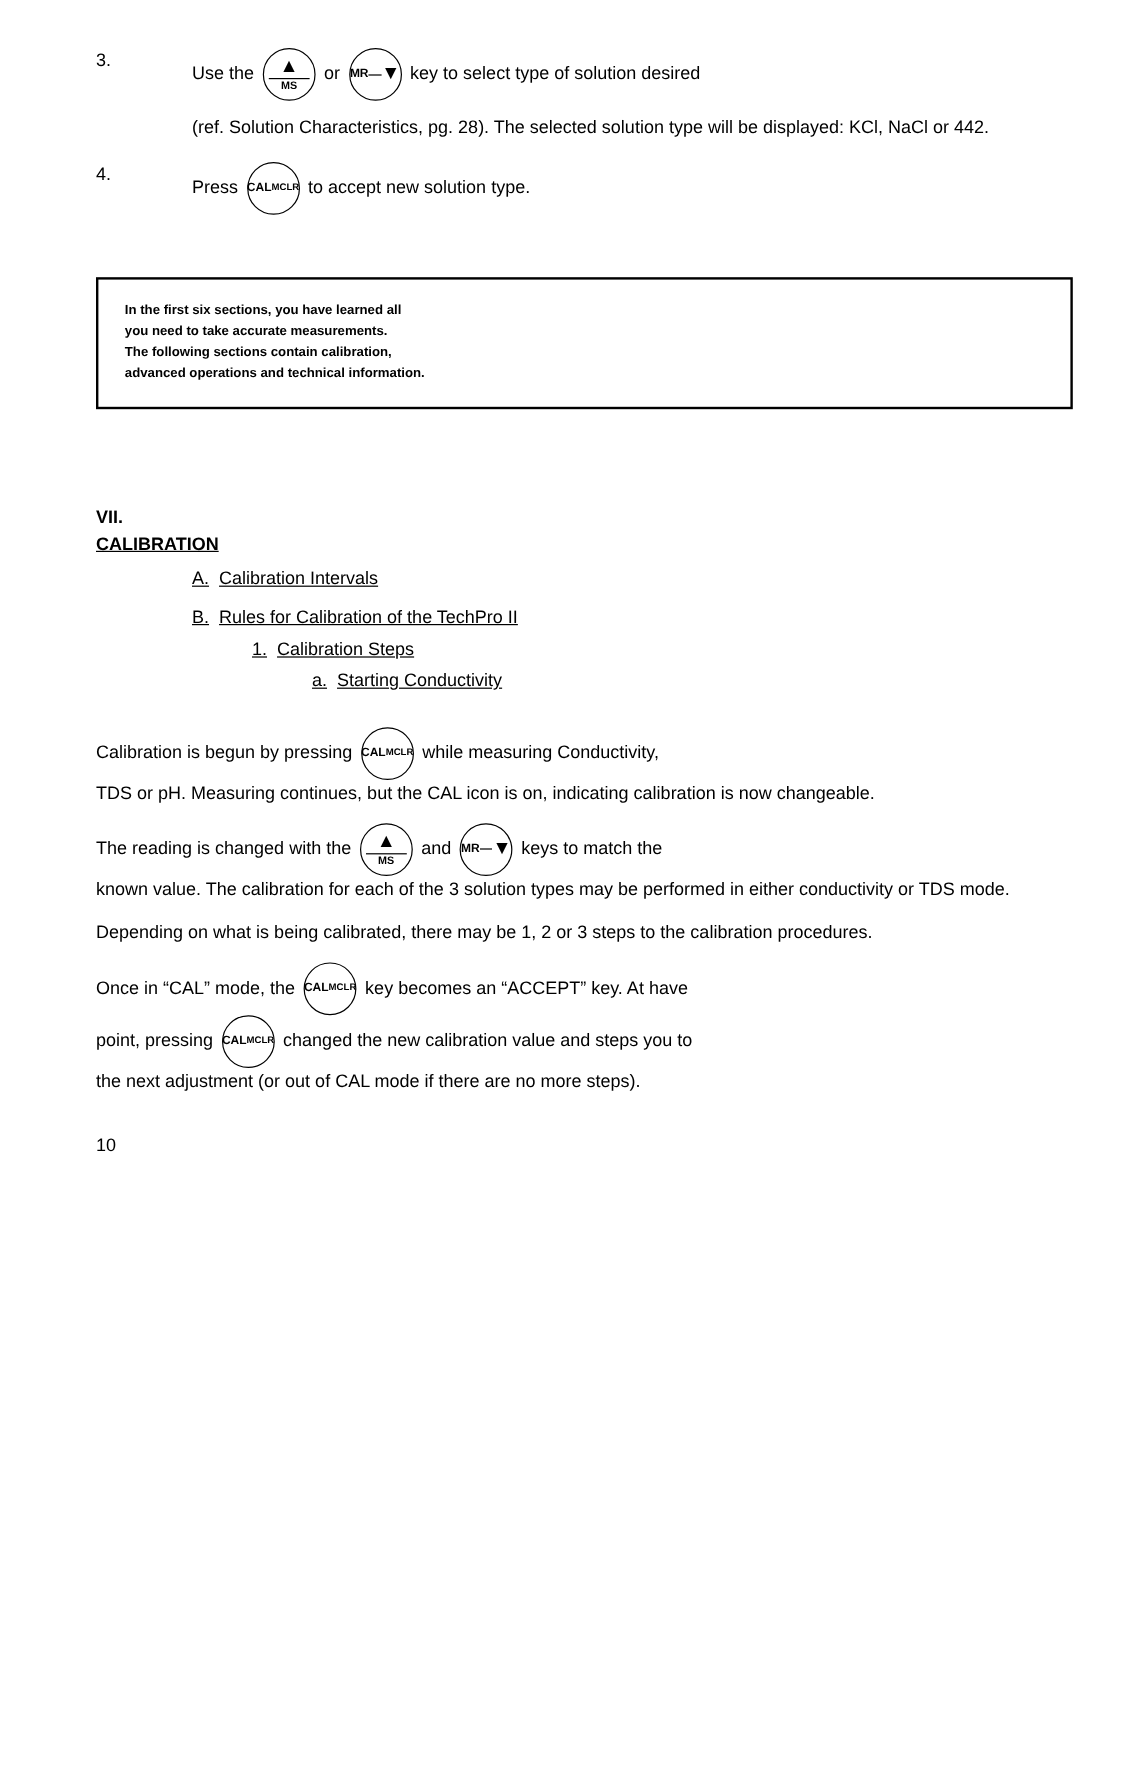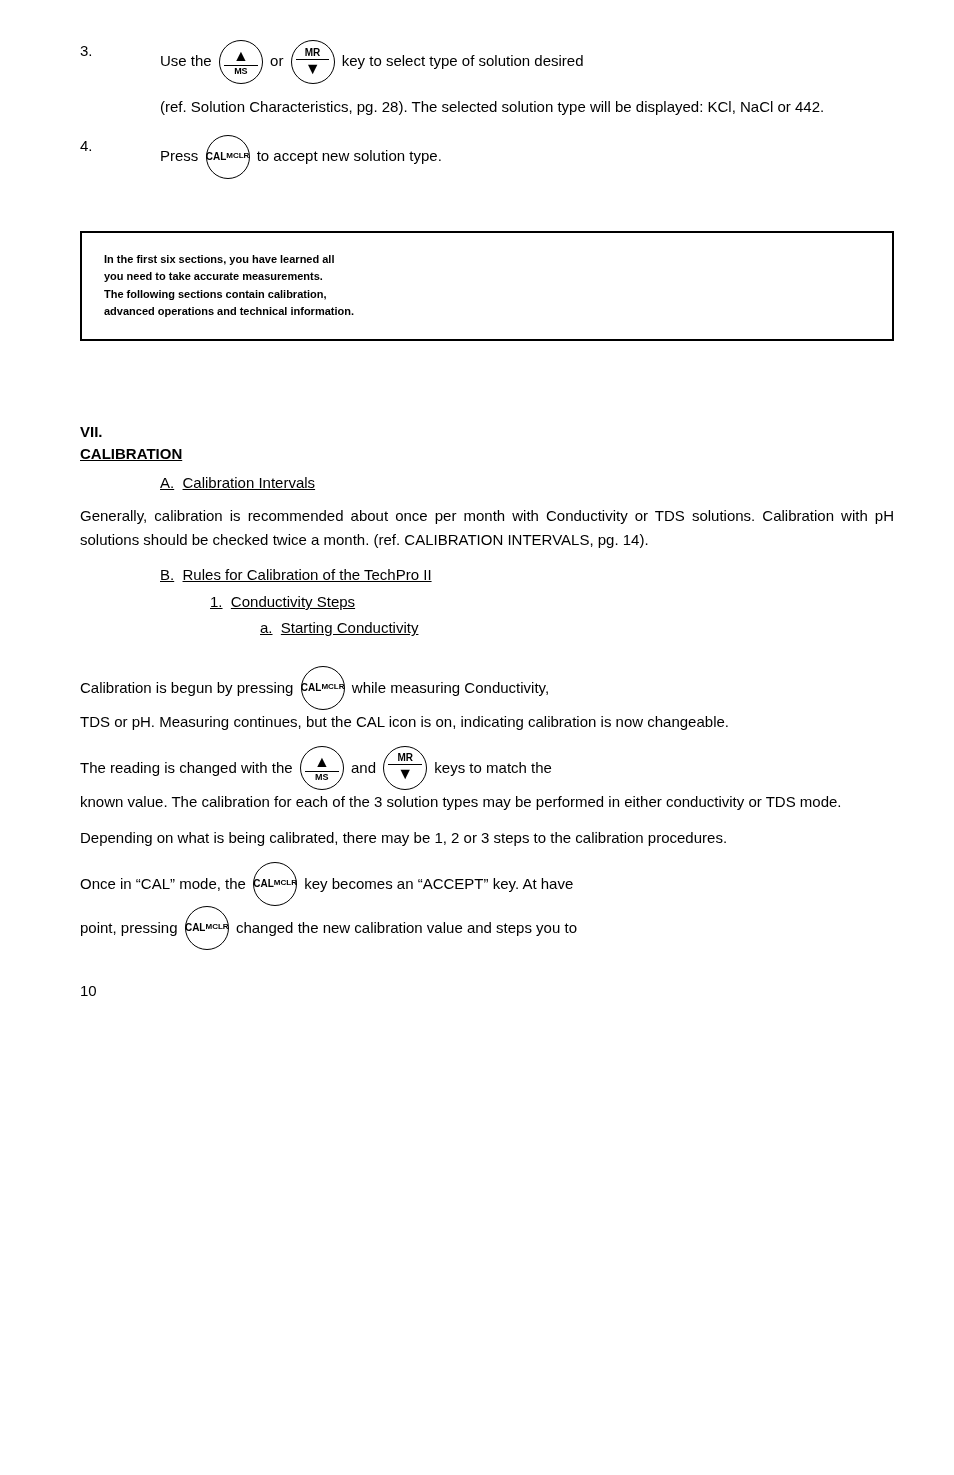--- a/index.html
+++ b/index.html
@@ -85,21 +85,21 @@
     }
     .key-ms .ms-label {
       font-size: 9px;
       font-weight: bold;
       line-height: 1;
     }
 
     
     .key-mr {
       display: inline-flex;
-      flex-direction: column;
+      flex-direction: row;
       align-items: center;
       justify-content: center;
       border: 1.5px solid #000;
       border-radius: 50%;
       width: 44px;
       height: 44px;
       vertical-align: middle;
       margin: 0 3px;
     }
     .key-mr .mr-top {
@@ -265,30 +265,29 @@
   <div class="section-heading">
     <div class="section-roman">VII.</div>
     <div class="section-title">CALIBRATION</div>
   </div>
 
   <div class="subsection-a">
     <span>A.</span>&nbsp;
     <span style="text-decoration:underline;">Calibration Intervals</span>
   </div>
 
-  <p class="body-text">Generally, calibration is recommended about once per month with Conductivity or TDS solutions. Calibration with pH solutions should be checked twice a month. (ref. CALIBRATION INTERVALS, pg. 14).</p>
 
   <div class="subsection-b">
     <span>B.</span>&nbsp;
     <span style="text-decoration:underline;">Rules for Calibration of the TechPro II</span>
   </div>
 
   <div class="subsection-1">
     <span>1.</span>&nbsp;
-    <span style="text-decoration:underline;">Conductivity Steps</span>
+    <span style="text-decoration:underline;">Calibration Steps</span>
   </div>
 
   <div class="subsection-a2">
     <span>a.</span>&nbsp;
     <span style="text-decoration:underline;">Starting Conductivity</span>
   </div>
 
   <div class="spacer-sm"></div>
 
   <div class="inline-line inline-para">
@@ -336,16 +335,17 @@
   <div class="inline-line inline-para">
     <span>point, pressing</span>&nbsp;
     <span class="key-cal">
       <span class="cal-top">CAL</span>
       <span class="cal-line"></span>
       <span class="cal-bottom">MCLR</span>
     </span>&nbsp;
     <span>changed the new calibration value and steps you to</span>
   </div>
 
+  <p class="body-text">the next adjustment (or out of CAL mode if there are no more steps).</p>
 
   <div class="page-number">10</div>
 
 </div>
 
 </body></html>

